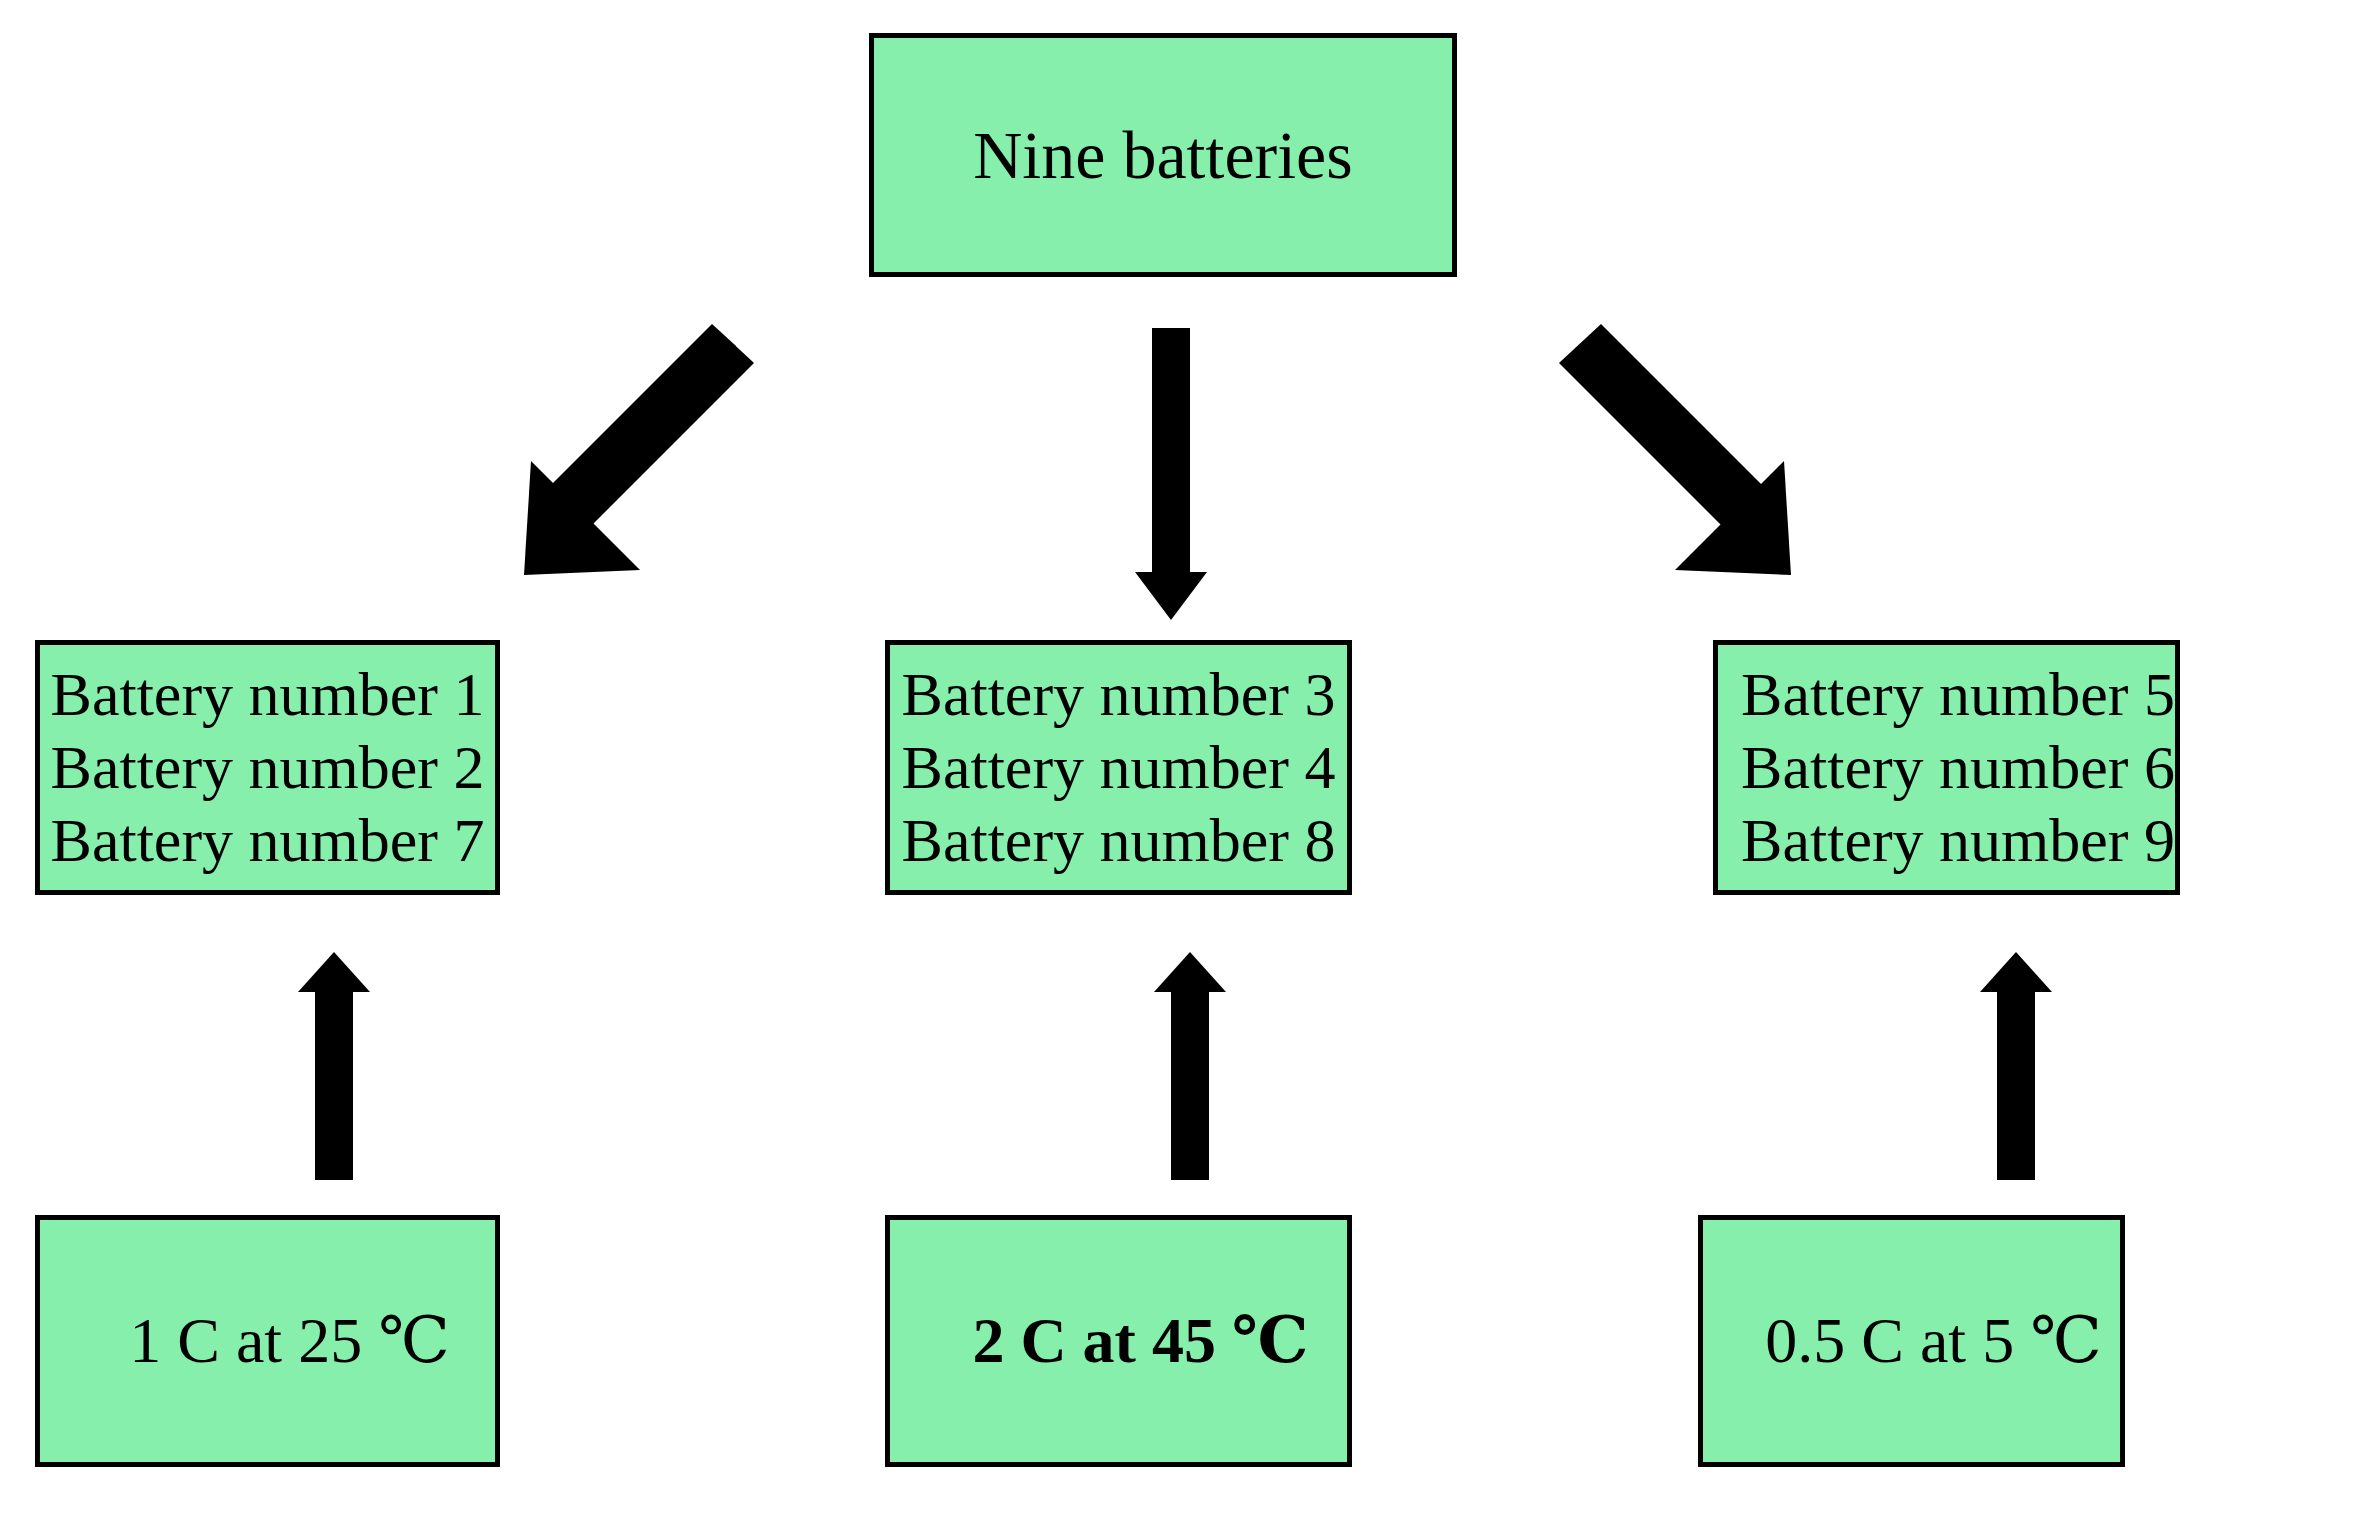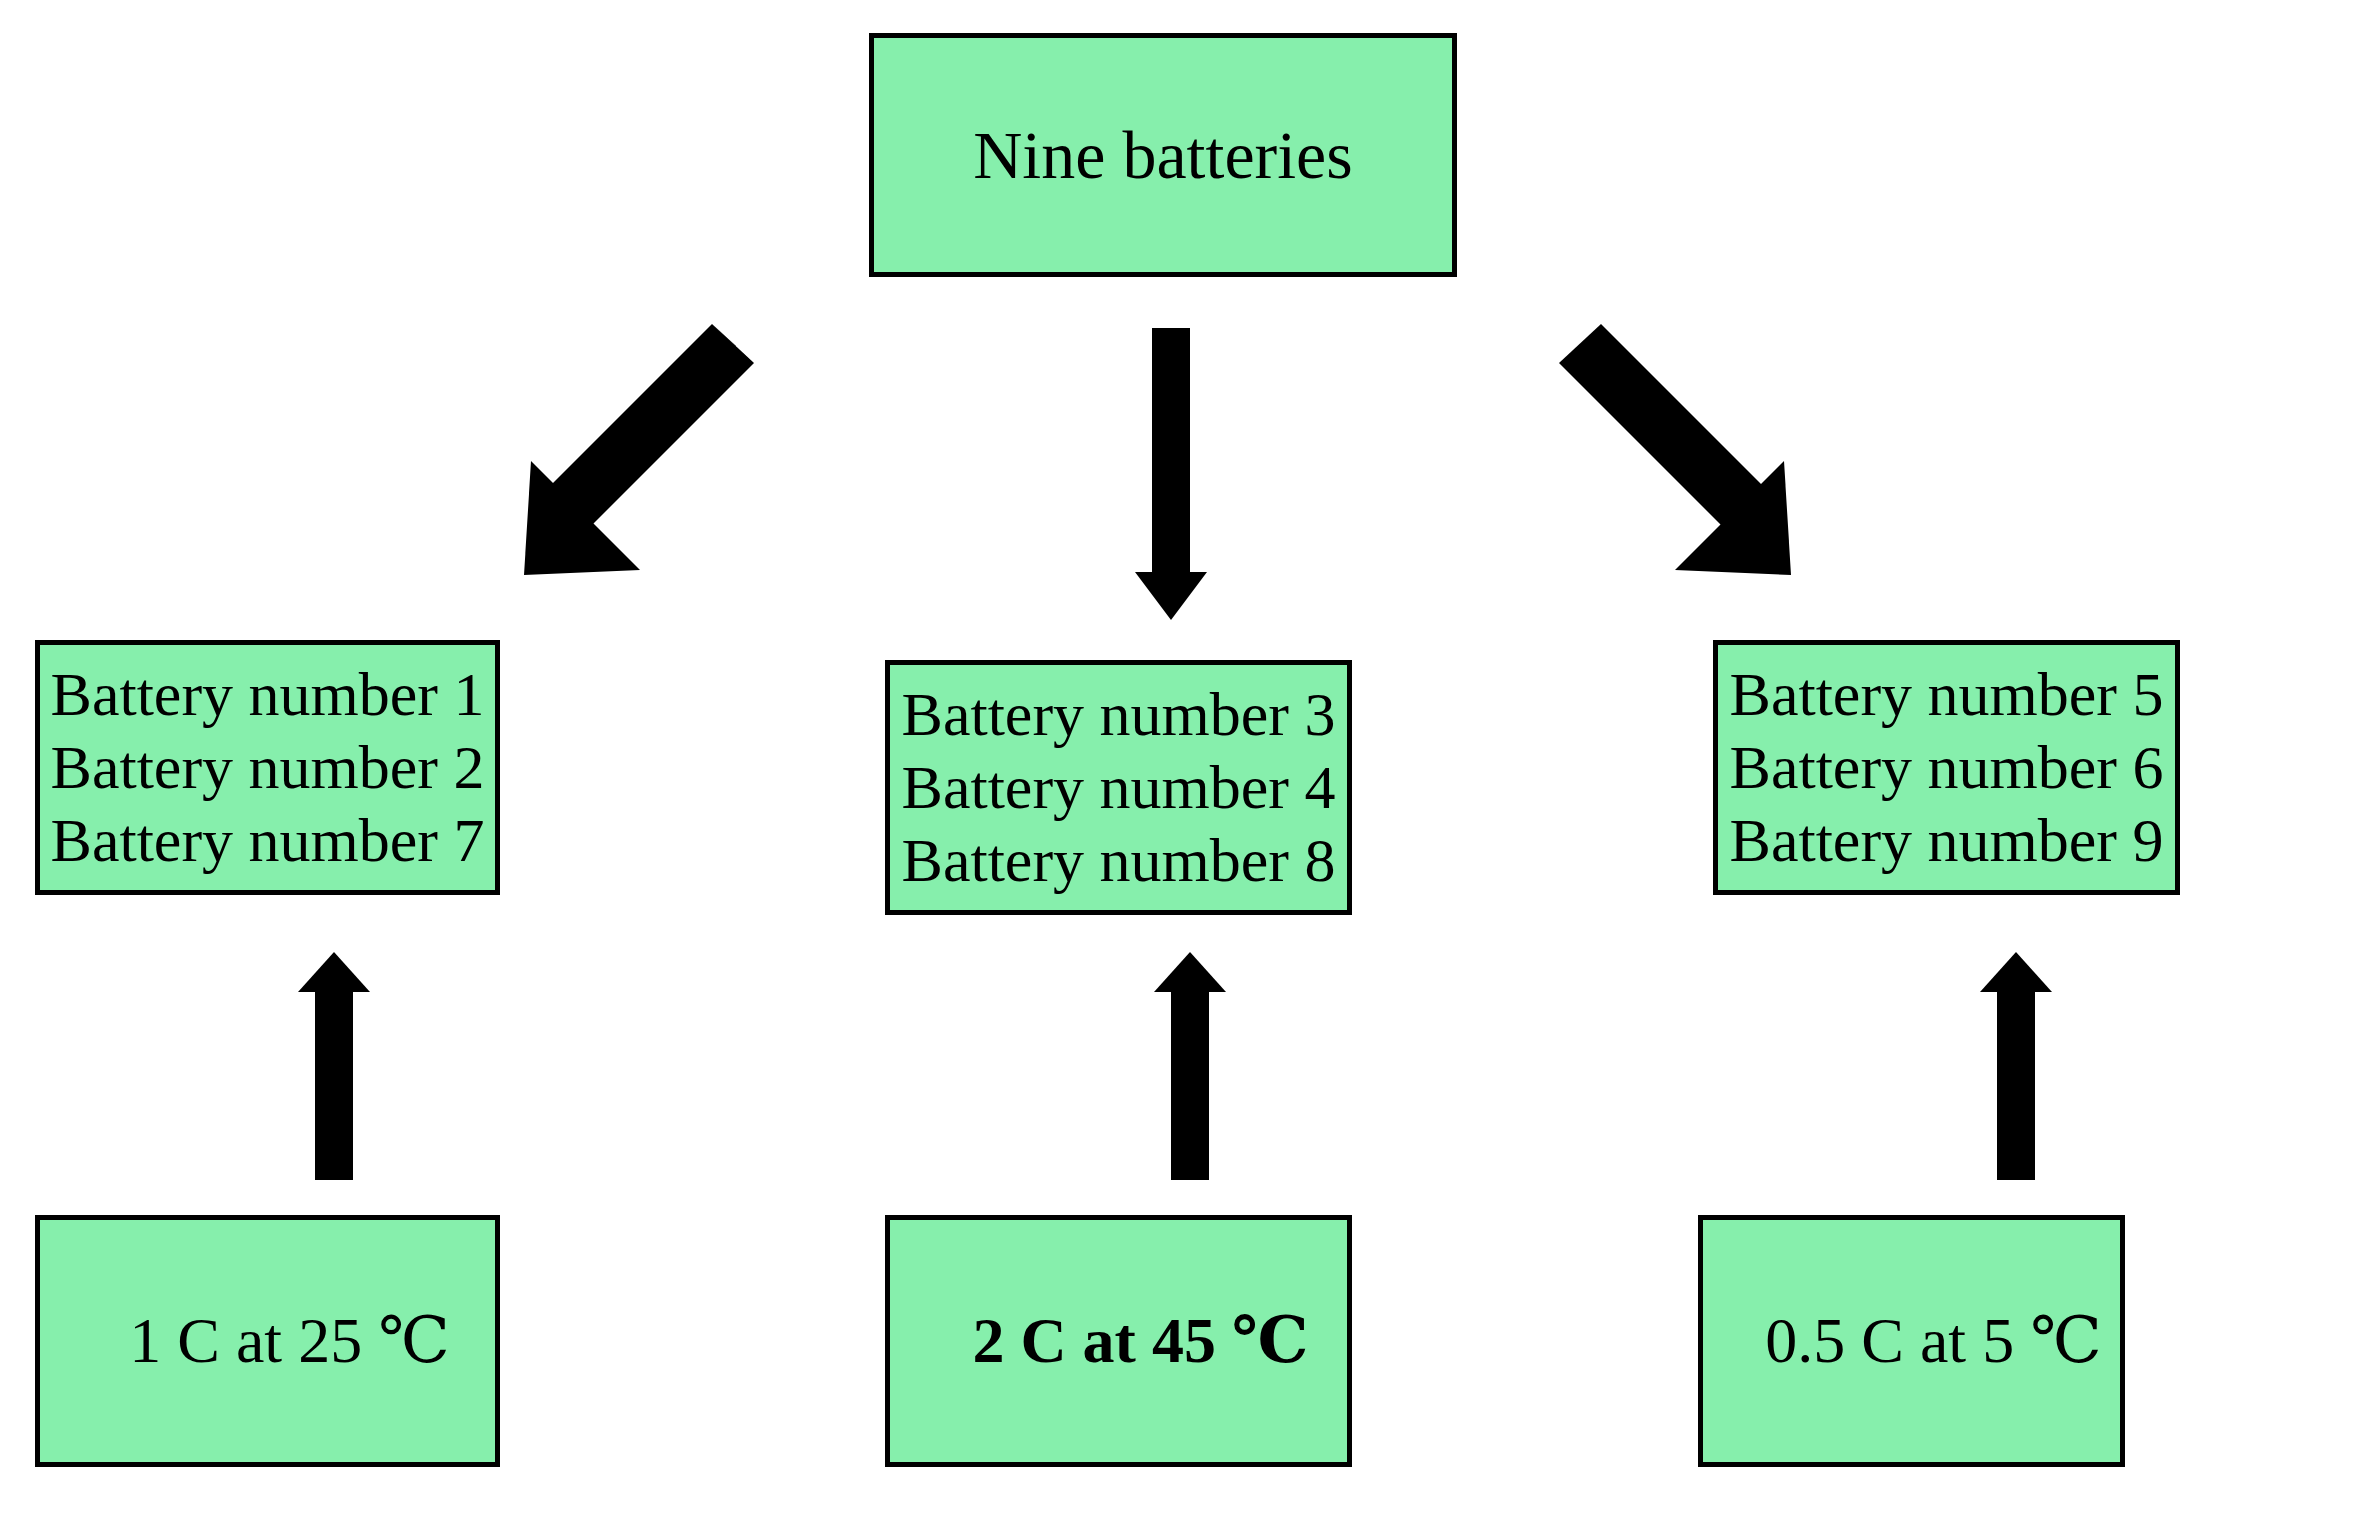--- a/index.html
+++ b/index.html
@@ -55,22 +55,22 @@
   .group-box .line {
     font-size: 62px;
     text-align: left;
   }
   .group-box .stack {
     display: flex;
     flex-direction: column;
     align-items: flex-start;
   }
   #box-group-1 { left: 35px;   width: 465px; }
-  #box-group-2 { left: 885px;  width: 467px; margin-top: 20px; }
-  #box-group-3 { left: 1713px; width: 467px; }
+  #box-group-2 { left: 885px;  width: 467px; }
+  #box-group-3 { left: 1713px; width: 467px; align-items: flex-end; }
 
   
   .cond-box {
     top: 1215px;
     height: 252px;
     padding-left: 44px;
   }
   .cond-box .line {
     font-size: 64px;
   }

